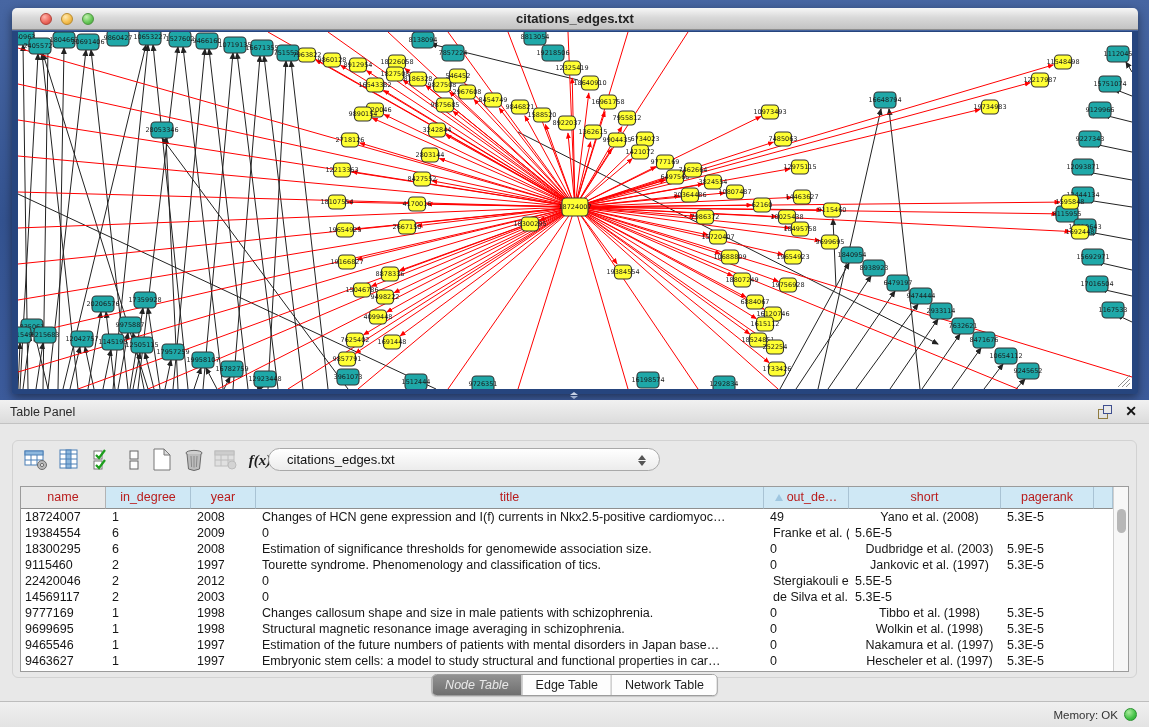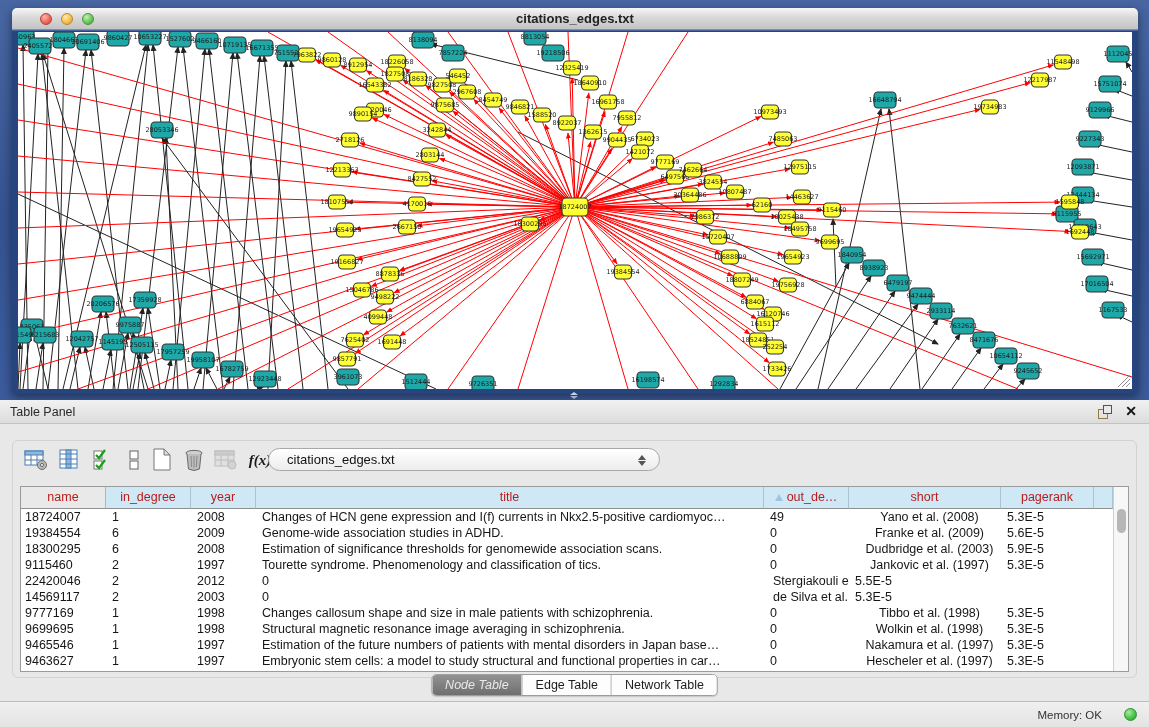--- a/index.html
+++ b/index.html
@@ -81,21 +81,21 @@
   .tabbar { position:absolute; left:50%; top:274px; transform:translateX(-50%);
     display:inline-flex; border:1px solid #9d9d9d; border-radius:5px; overflow:hidden;
     background:#fff; box-shadow:0 1px 1px rgba(0,0,0,.15); }
   .seg { font-size:12.5px; padding:3px 13px; color:#1c1c1c; background:#fdfdfd;
     border:none; border-left:1px solid #b5b5b5; }
   .seg:first-child { border-left:none;font-style:italic; }
   .seg.selected { background:linear-gradient(180deg,#929292,#6f6f6f); color:#e9e9e9; }
 
   .statusbar { position:absolute; left:0; bottom:0; width:100%; height:26px;
     background:linear-gradient(180deg,#f0f0f0,#e3e3e3); border-top:1px solid #bdbdbd; }
-  .mem-wrap { position:absolute; right:12px; top:6px; display:flex; align-items:center; gap:22px; }
+  .mem-wrap { position:absolute; right:12px; top:6px; display:flex; align-items:center; gap:6px; }
   .mem-label { font-size:11.5px; color:#333; }
   .mem-dot { width:13px; height:13px; border-radius:50%;
     background:radial-gradient(circle at 35% 30%, #a9eb9c, #43c146 60%, #2ba32e);
     border:1px solid #2a9230; }
 </style>
 </head>
 <body>
 
 <div class="desktop">
   <div class="net-window">
@@ -674,31 +674,30 @@
             <div class="cell c3">Changes of HCN gene expression and I(f) currents in Nkx2.5-positive cardiomyoc…</div>
             <div class="cell c4">49</div>
             <div class="cell c5">Yano et al. (2008)</div>
             <div class="cell c6">5.3E-5</div>
             <div class="cell c7"></div>
           </div>
           <div class="body-row">
             <div class="cell c0">19384554</div>
             <div class="cell c1">6</div>
             <div class="cell c2">2009</div>
-            <div class="cell c3">Genome-wide association studies in ADHD.</div>
             <div class="cell c4">0</div>
             <div class="cell c5">Franke et al. (2009)</div>
             <div class="cell c6">5.6E-5</div>
             <div class="cell c7"></div>
           </div>
           <div class="body-row">
             <div class="cell c0">18300295</div>
             <div class="cell c1">6</div>
             <div class="cell c2">2008</div>
-            <div class="cell c3">Estimation of significance thresholds for genomewide association scans.</div>
+            <div class="cell c3">Estimation of significance thresholds for genomewide association size.</div>
             <div class="cell c4">0</div>
             <div class="cell c5">Dudbridge et al. (2003)</div>
             <div class="cell c6">5.9E-5</div>
             <div class="cell c7"></div>
           </div>
           <div class="body-row">
             <div class="cell c0">9115460</div>
             <div class="cell c1">2</div>
             <div class="cell c2">1997</div>
             <div class="cell c3">Tourette syndrome. Phenomenology and classification of tics.</div>

